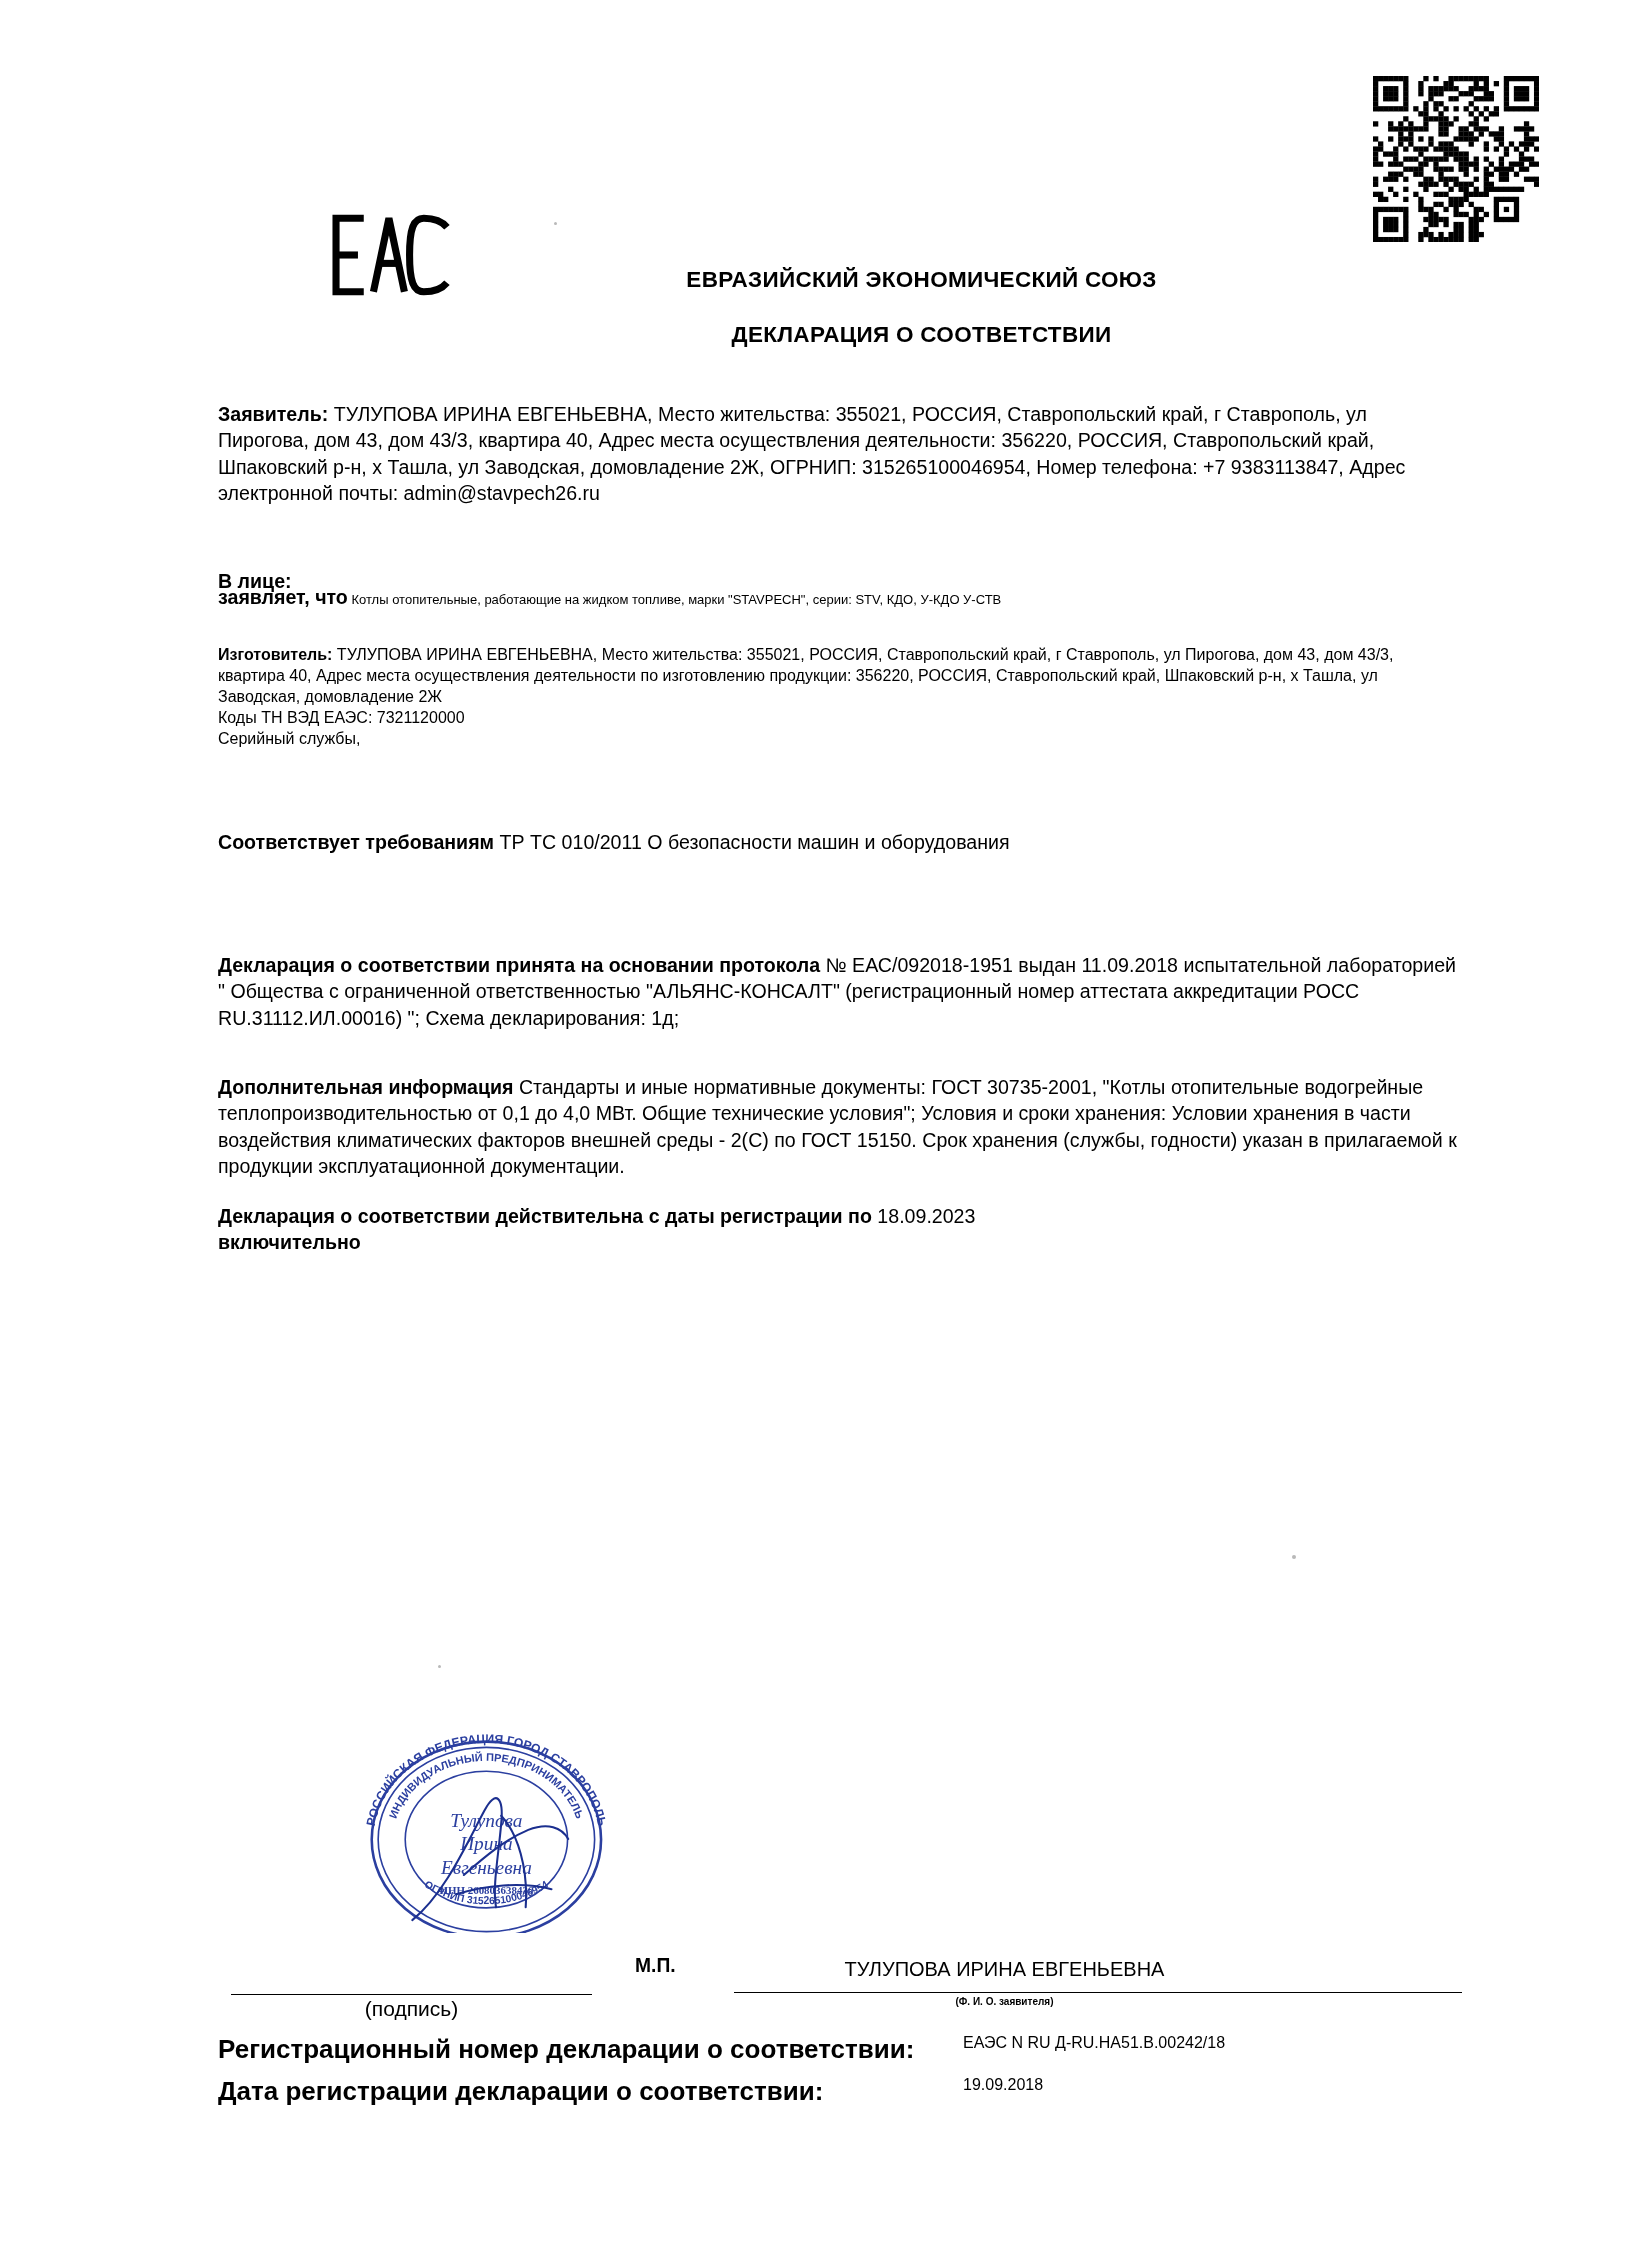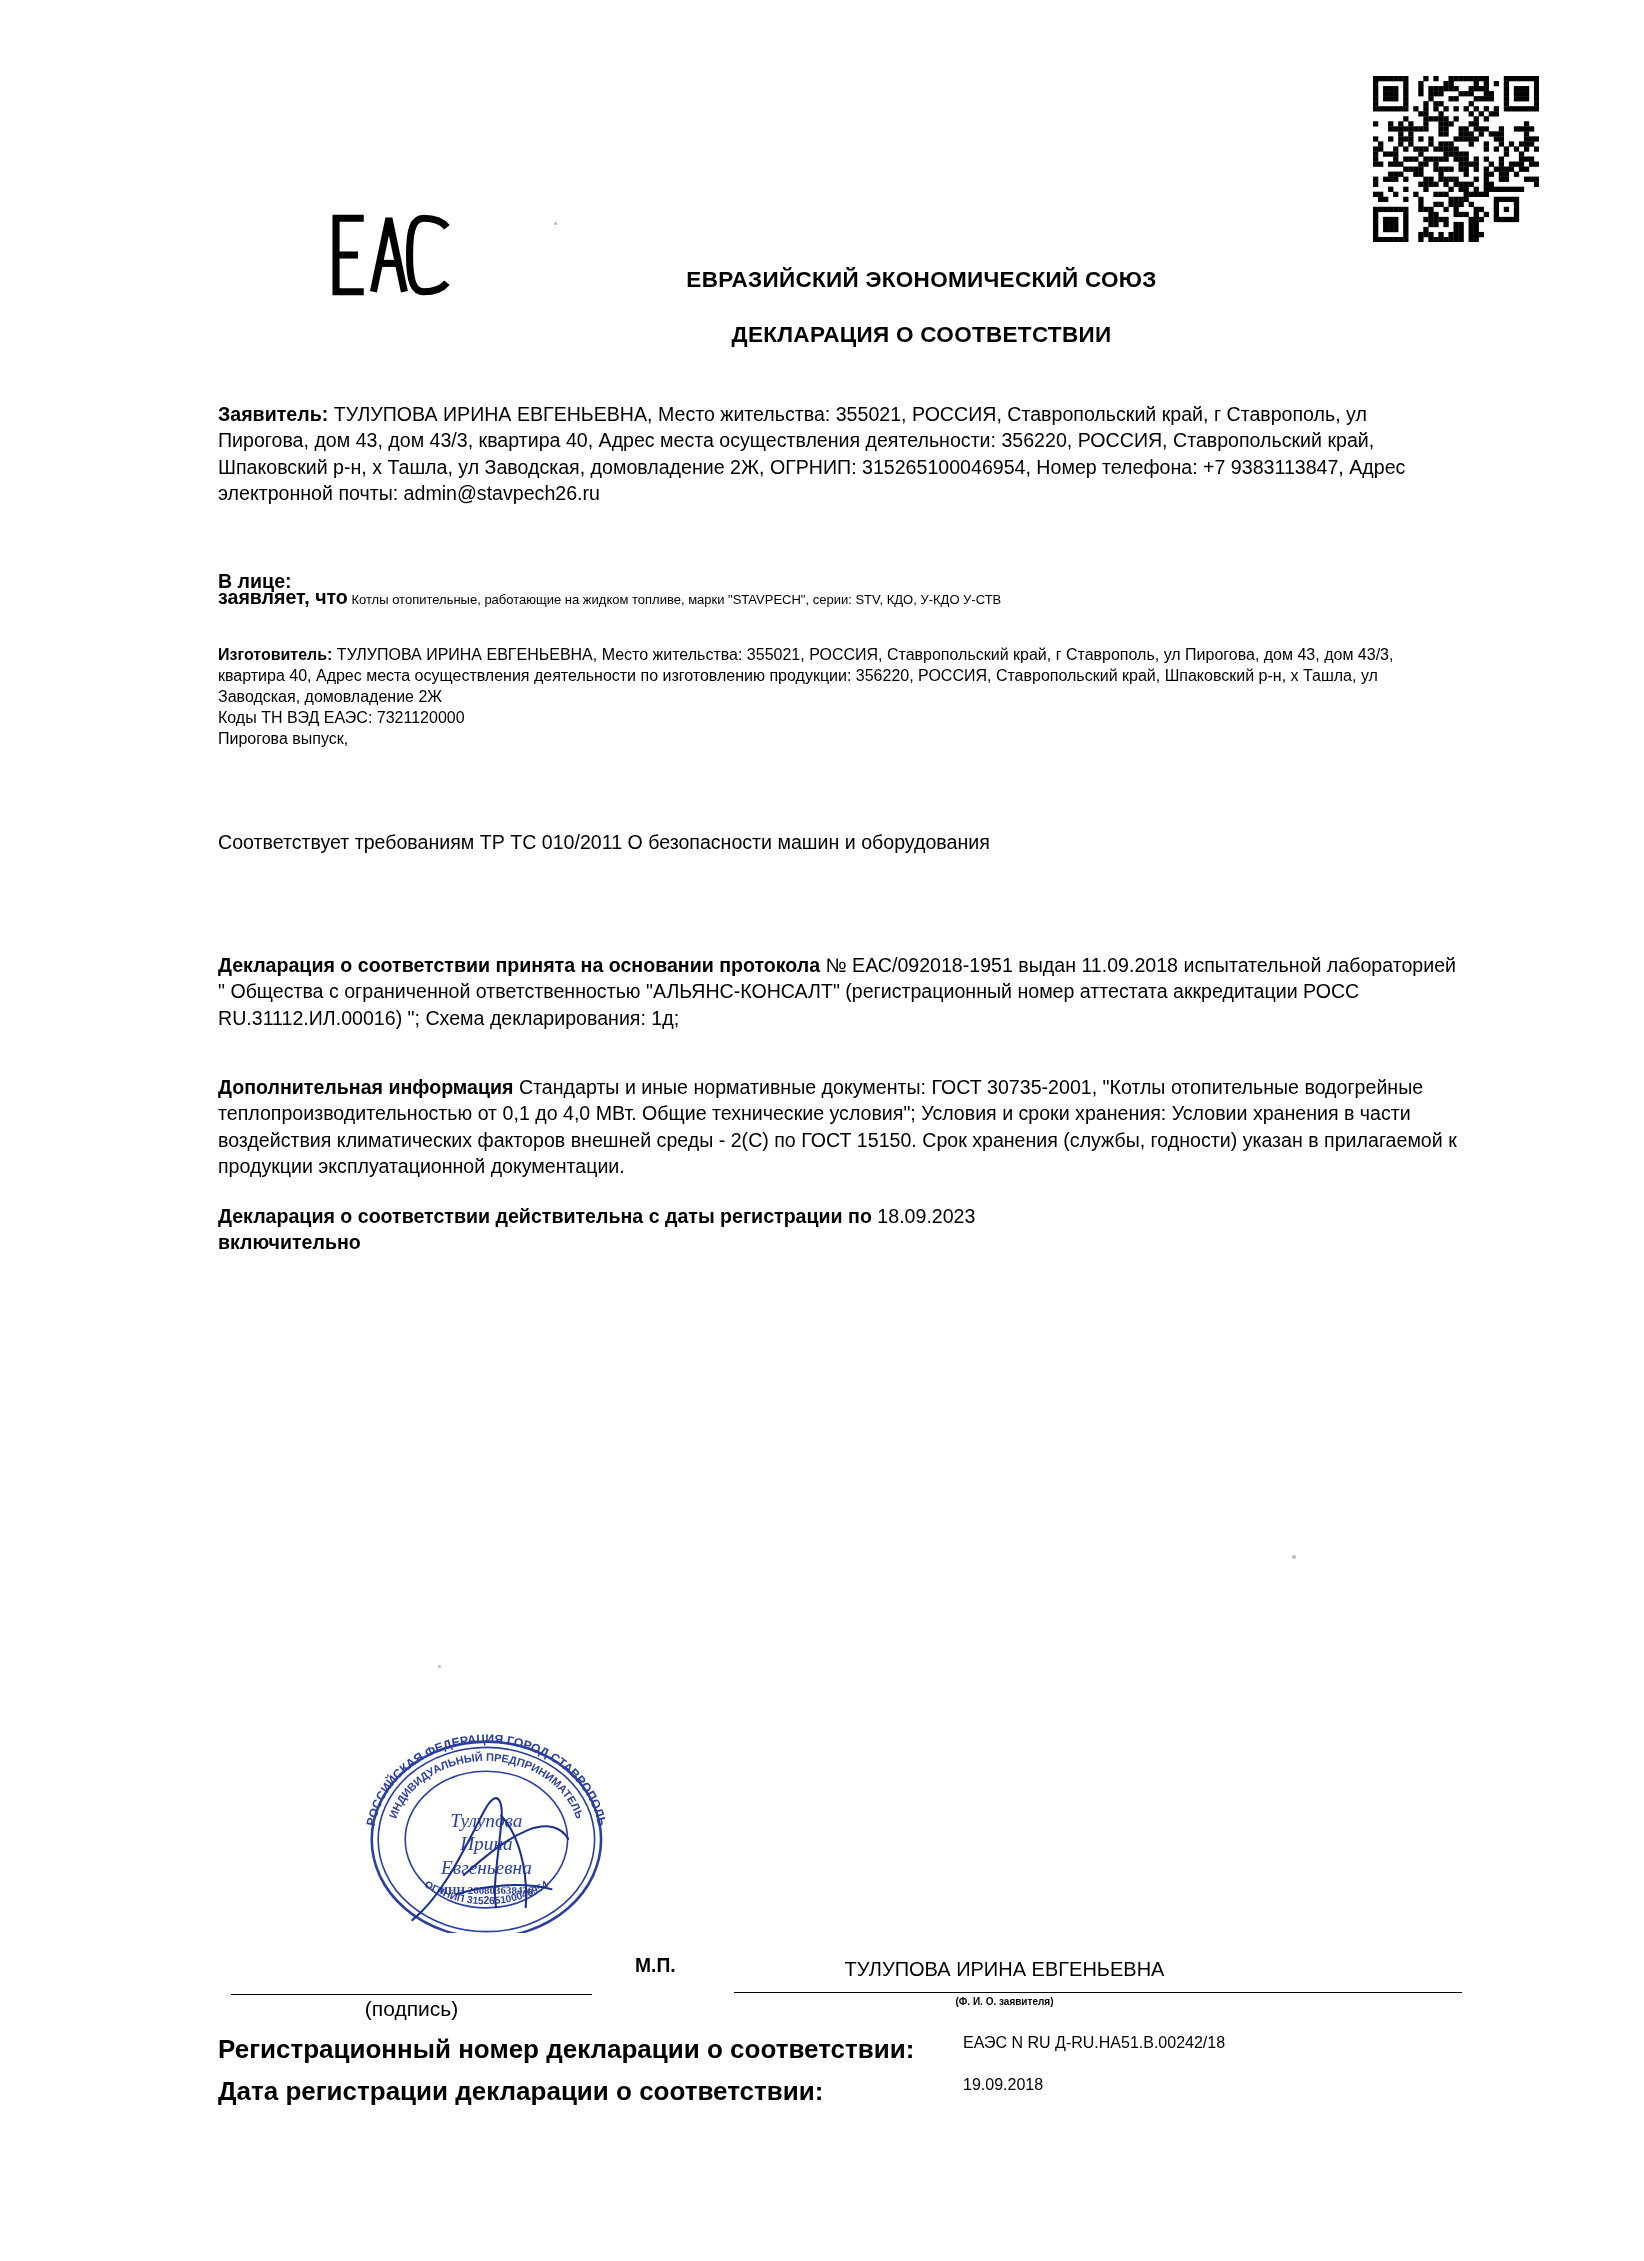--- a/index.html
+++ b/index.html
@@ -84,21 +84,21 @@
 
   .blk-applicant { top: 377px; }
   .blk-vlitse    { top: 544px; }
   .blk-declares  { top: 586px; }
   .blk-maker     { top: 644px; }
   .blk-conform   { top: 831px; }
   .blk-protocol  { top: 928px; }
   .blk-addinfo   { top: 1050px; }
   .blk-validity  { top: 1179px; }
 
-  .blk-conform .lbl { font-size: 19.6px; font-weight: normal; }
+  .blk-conform .lbl { font-size: 19.6px; font-weight: bold; }
   .blk-conform .val { font-size: 19.6px; }
 
   .declares-lbl { font-weight: bold; font-size: 19.6px; }
   .declares-val { font-size: 13px; }
 
   
   .stamp {
     position: absolute;
     left: 335px;
     top: 1701px;
@@ -705,21 +705,21 @@
 
   <div class="block blk-declares">
     <span class="declares-lbl">заявляет, что</span><span class="declares-val">  Котлы отопительные, работающие на жидком топливе, марки "STAVPECH", серии: STV, КДО, У-КДО У-СТВ</span>
   </div>
 
   <div class="block small blk-maker">
     <div>
       <b>Изготовитель:</b><span> ТУЛУПОВА ИРИНА ЕВГЕНЬЕВНА, Место жительства: 355021, РОССИЯ, Ставропольский край, г Ставрополь, ул Пирогова, дом 43, дом 43/3, квартира 40, Адрес места осуществления деятельности по изготовлению продукции: 356220, РОССИЯ, Ставропольский край, Шпаковский р-н, х Ташла, ул Заводская, домовладение 2Ж</span>
     </div>
     <div>Коды ТН ВЭД ЕАЭС: 7321120000</div>
-    <div>Пирогова выпуск,</div>
+    <div>Серийный службы,</div>
   </div>
 
   <div class="block blk-conform">
     <span class="lbl">Соответствует требованиям</span><span class="val">  ТР ТС 010/2011 О безопасности машин и оборудования</span>
   </div>
 
   <div class="block big blk-protocol">
     <b>Декларация о соответствии принята на основании протокола</b><span> № ЕАС/092018-1951 выдан 11.09.2018  испытательной лабораторией " Общества с ограниченной ответственностью "АЛЬЯНС-КОНСАЛТ" (регистрационный номер аттестата аккредитации РОСС RU.31112.ИЛ.00016) "; Схема декларирования: 1д;</span>
   </div>
 

